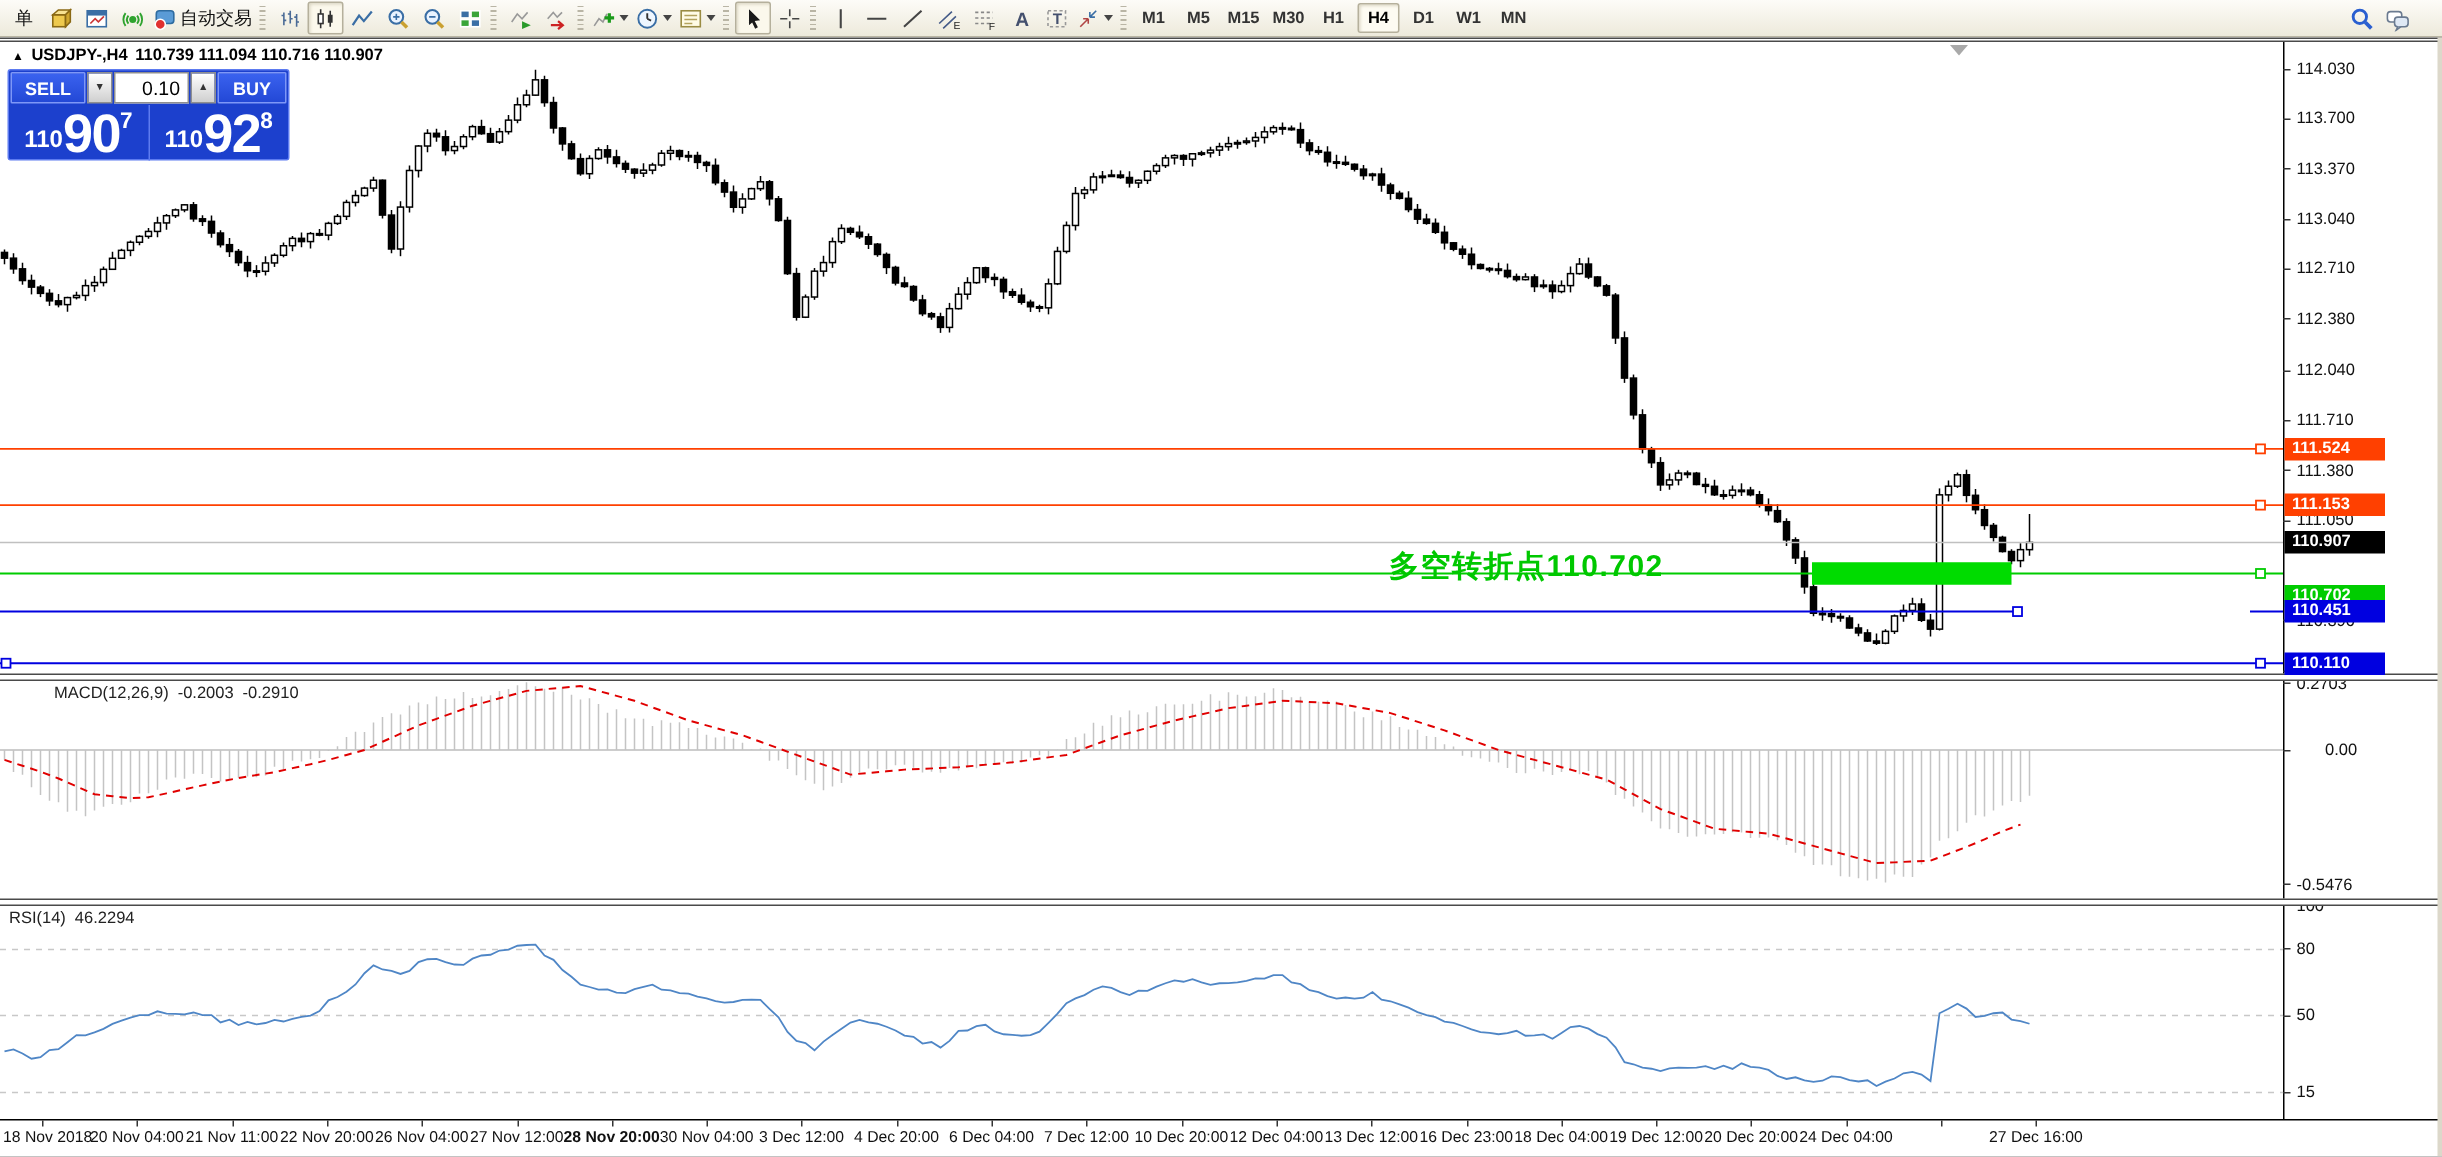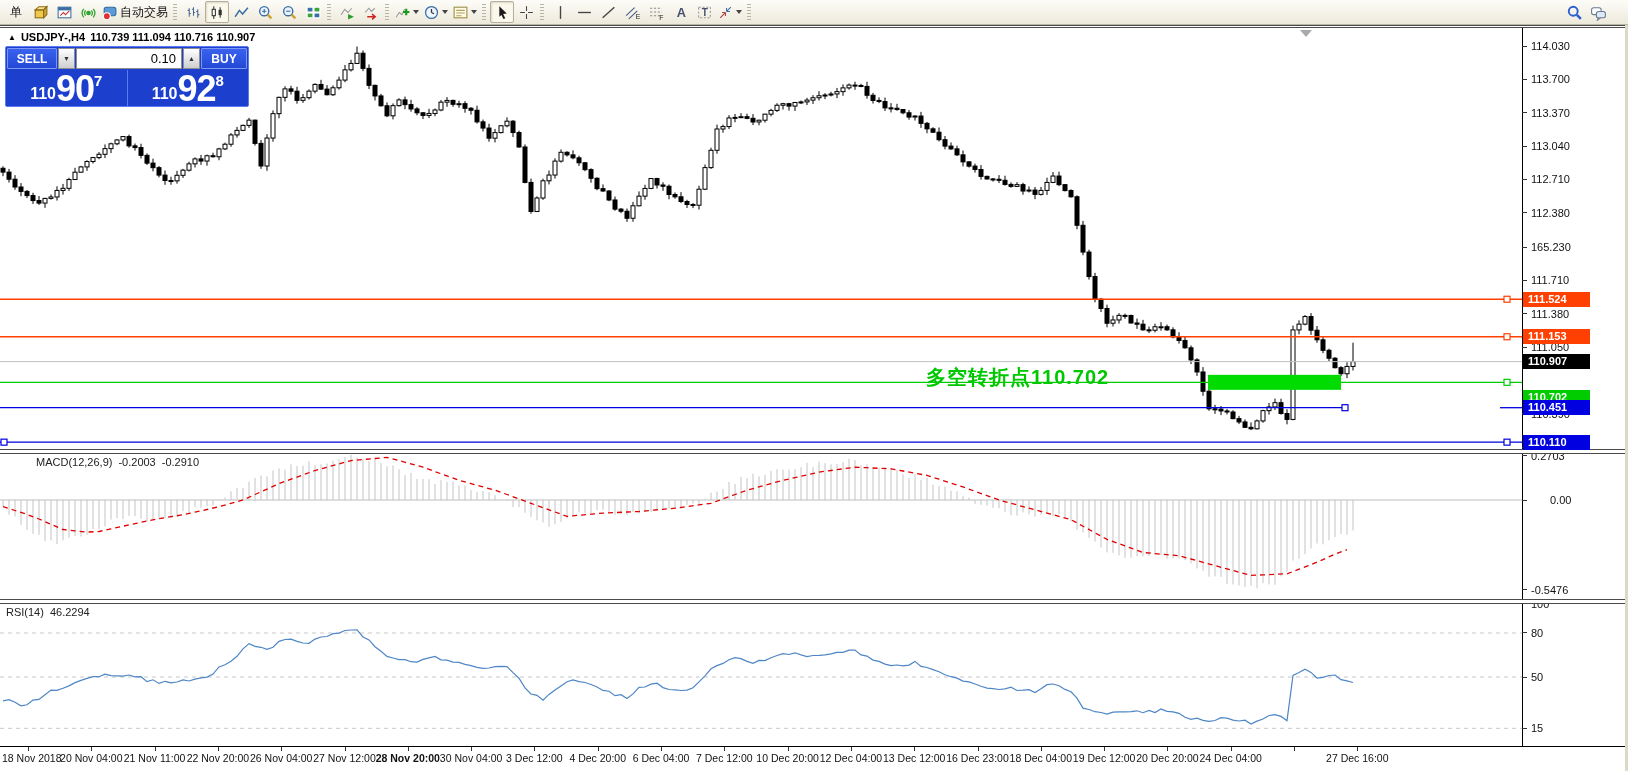--- a/index.html
+++ b/index.html
@@ -31,21 +31,21 @@
   .price-tag{position:absolute;left:1523px;width:62px;height:15px;line-height:15px;padding-left:5px;
              font-size:11px;font-weight:600;color:#fff;z-index:7;}
   .time-axis{position:absolute;left:0;top:746px;width:1628px;height:25px;background:#fff;border-top:1px solid #000;box-sizing:border-box;z-index:6;}
   .time-label{position:absolute;top:5px;font-size:10.5px;color:#111;white-space:nowrap;}
   .time-tick{position:absolute;top:0;width:1px;height:4px;background:#333;}
   
   .chart-title{position:absolute;left:8px;top:31px;display:flex;align-items:center;gap:5px;
                font-size:11px;font-weight:700;color:#000;z-index:8;}
   .collapse-arrow{font-size:8px;}
   
-  .ocp{position:absolute;left:5px;top:46px;width:244px;height:61px;background:#1c40cd;
+  .ocp{position:absolute;left:5px;top:46px;width:188px;height:61px;background:#1c40cd;
        border:1px solid #5d7bf0;border-radius:2px;box-sizing:border-box;z-index:9;color:#fff;}
   .ocp-row1{display:flex;height:21px;padding:1px;gap:1px;}
   .ocp-trade{width:48px;background:linear-gradient(#3a62ef,#2348d6);border:1px solid #7e97f7;border-radius:1px;
              font-size:12px;font-weight:700;color:#fff;display:flex;align-items:center;justify-content:center;}
   .ocp-spin{width:15px;background:linear-gradient(#ffffff,#cfcfcf);border:1px solid #8f8f8f;color:#333;
             font-size:7px;display:flex;align-items:center;justify-content:center;}
   .ocp-vol{flex:1;background:#fff;border:1px solid #8f8f8f;color:#000;font-size:13px;
            display:flex;align-items:center;justify-content:flex-end;padding-right:5px;}
   .ocp-row2{display:flex;height:37px;}
   .ocp-half{flex:1;display:flex;align-items:center;justify-content:center;}
@@ -273,20 +273,31 @@
     <div class="tb-btn">
         <span>
           <svg width="17" height="17" viewBox="0 0 16 16" fill="none">
             <path d="M3 13 L8 8 M8 8 H4.8 M8 8 V11.2" stroke="#b04444" fill="none"></path>
             <path d="M13 3 L9 7 M9 7 h3.2 M9 7 v-3.2" stroke="#3a6ea5" fill="none"></path>
           </svg>
         </span>
         <span class="caret"></span>
       </div>
     <span class="grip"></span>
+    <div id="tf-group" style="display:flex;gap:2px;">
+        <div class="tf-btn">M1</div>
+        <div class="tf-btn">M5</div>
+        <div class="tf-btn">M15</div>
+        <div class="tf-btn">M30</div>
+        <div class="tf-btn">H1</div>
+        <div class="tf-btn tf-active">H4</div>
+        <div class="tf-btn">D1</div>
+        <div class="tf-btn">W1</div>
+        <div class="tf-btn">MN</div>
+      </div>
     <div class="tb-spacer"></div>
     <div class="tb-btn">
         <span>
           <svg width="17" height="17" viewBox="0 0 16 16" fill="none">
             <circle cx="6.8" cy="6.8" r="4.2" fill="none" stroke="#2a5fd0" stroke-width="1.8"></circle>
             <line x1="10.2" y1="10.2" x2="14" y2="14" stroke="#2a5fd0" stroke-width="2.4"></line>
           </svg>
         </span>
       </div>
     <div class="tb-btn" style="margin-right:14px;">
@@ -1110,21 +1121,21 @@
     <div class="axis-label" style="top: 73.3502px;">113.700</div>
     <div class="axis-tick" style="top: 112.2px;"></div>
     <div class="axis-label" style="top: 106.7px;">113.370</div>
     <div class="axis-tick" style="top: 145.551px;"></div>
     <div class="axis-label" style="top: 140.051px;">113.040</div>
     <div class="axis-tick" style="top: 178.901px;"></div>
     <div class="axis-label" style="top: 173.401px;">112.710</div>
     <div class="axis-tick" style="top: 212.251px;"></div>
     <div class="axis-label" style="top: 206.751px;">112.380</div>
     <div class="axis-tick" style="top: 246.612px;"></div>
-    <div class="axis-label" style="top: 241.112px;">165.230</div>
+    <div class="axis-label" style="top: 241.112px;">112.040</div>
     <div class="axis-tick" style="top: 279.962px;"></div>
     <div class="axis-label" style="top: 274.462px;">111.710</div>
     <div class="axis-tick" style="top: 313.312px;"></div>
     <div class="axis-label" style="top: 307.812px;">111.380</div>
     <div class="axis-tick" style="top: 346.662px;"></div>
     <div class="axis-label" style="top: 341.162px;">111.050</div>
     <div class="axis-tick" style="top: 413.363px;"></div>
     <div class="axis-label" style="top: 407.863px;">110.390</div>
     <div class="axis-tick" style="top: 446.713px;"></div>
     <div class="axis-label" style="top: 441.213px;">110.060</div>

